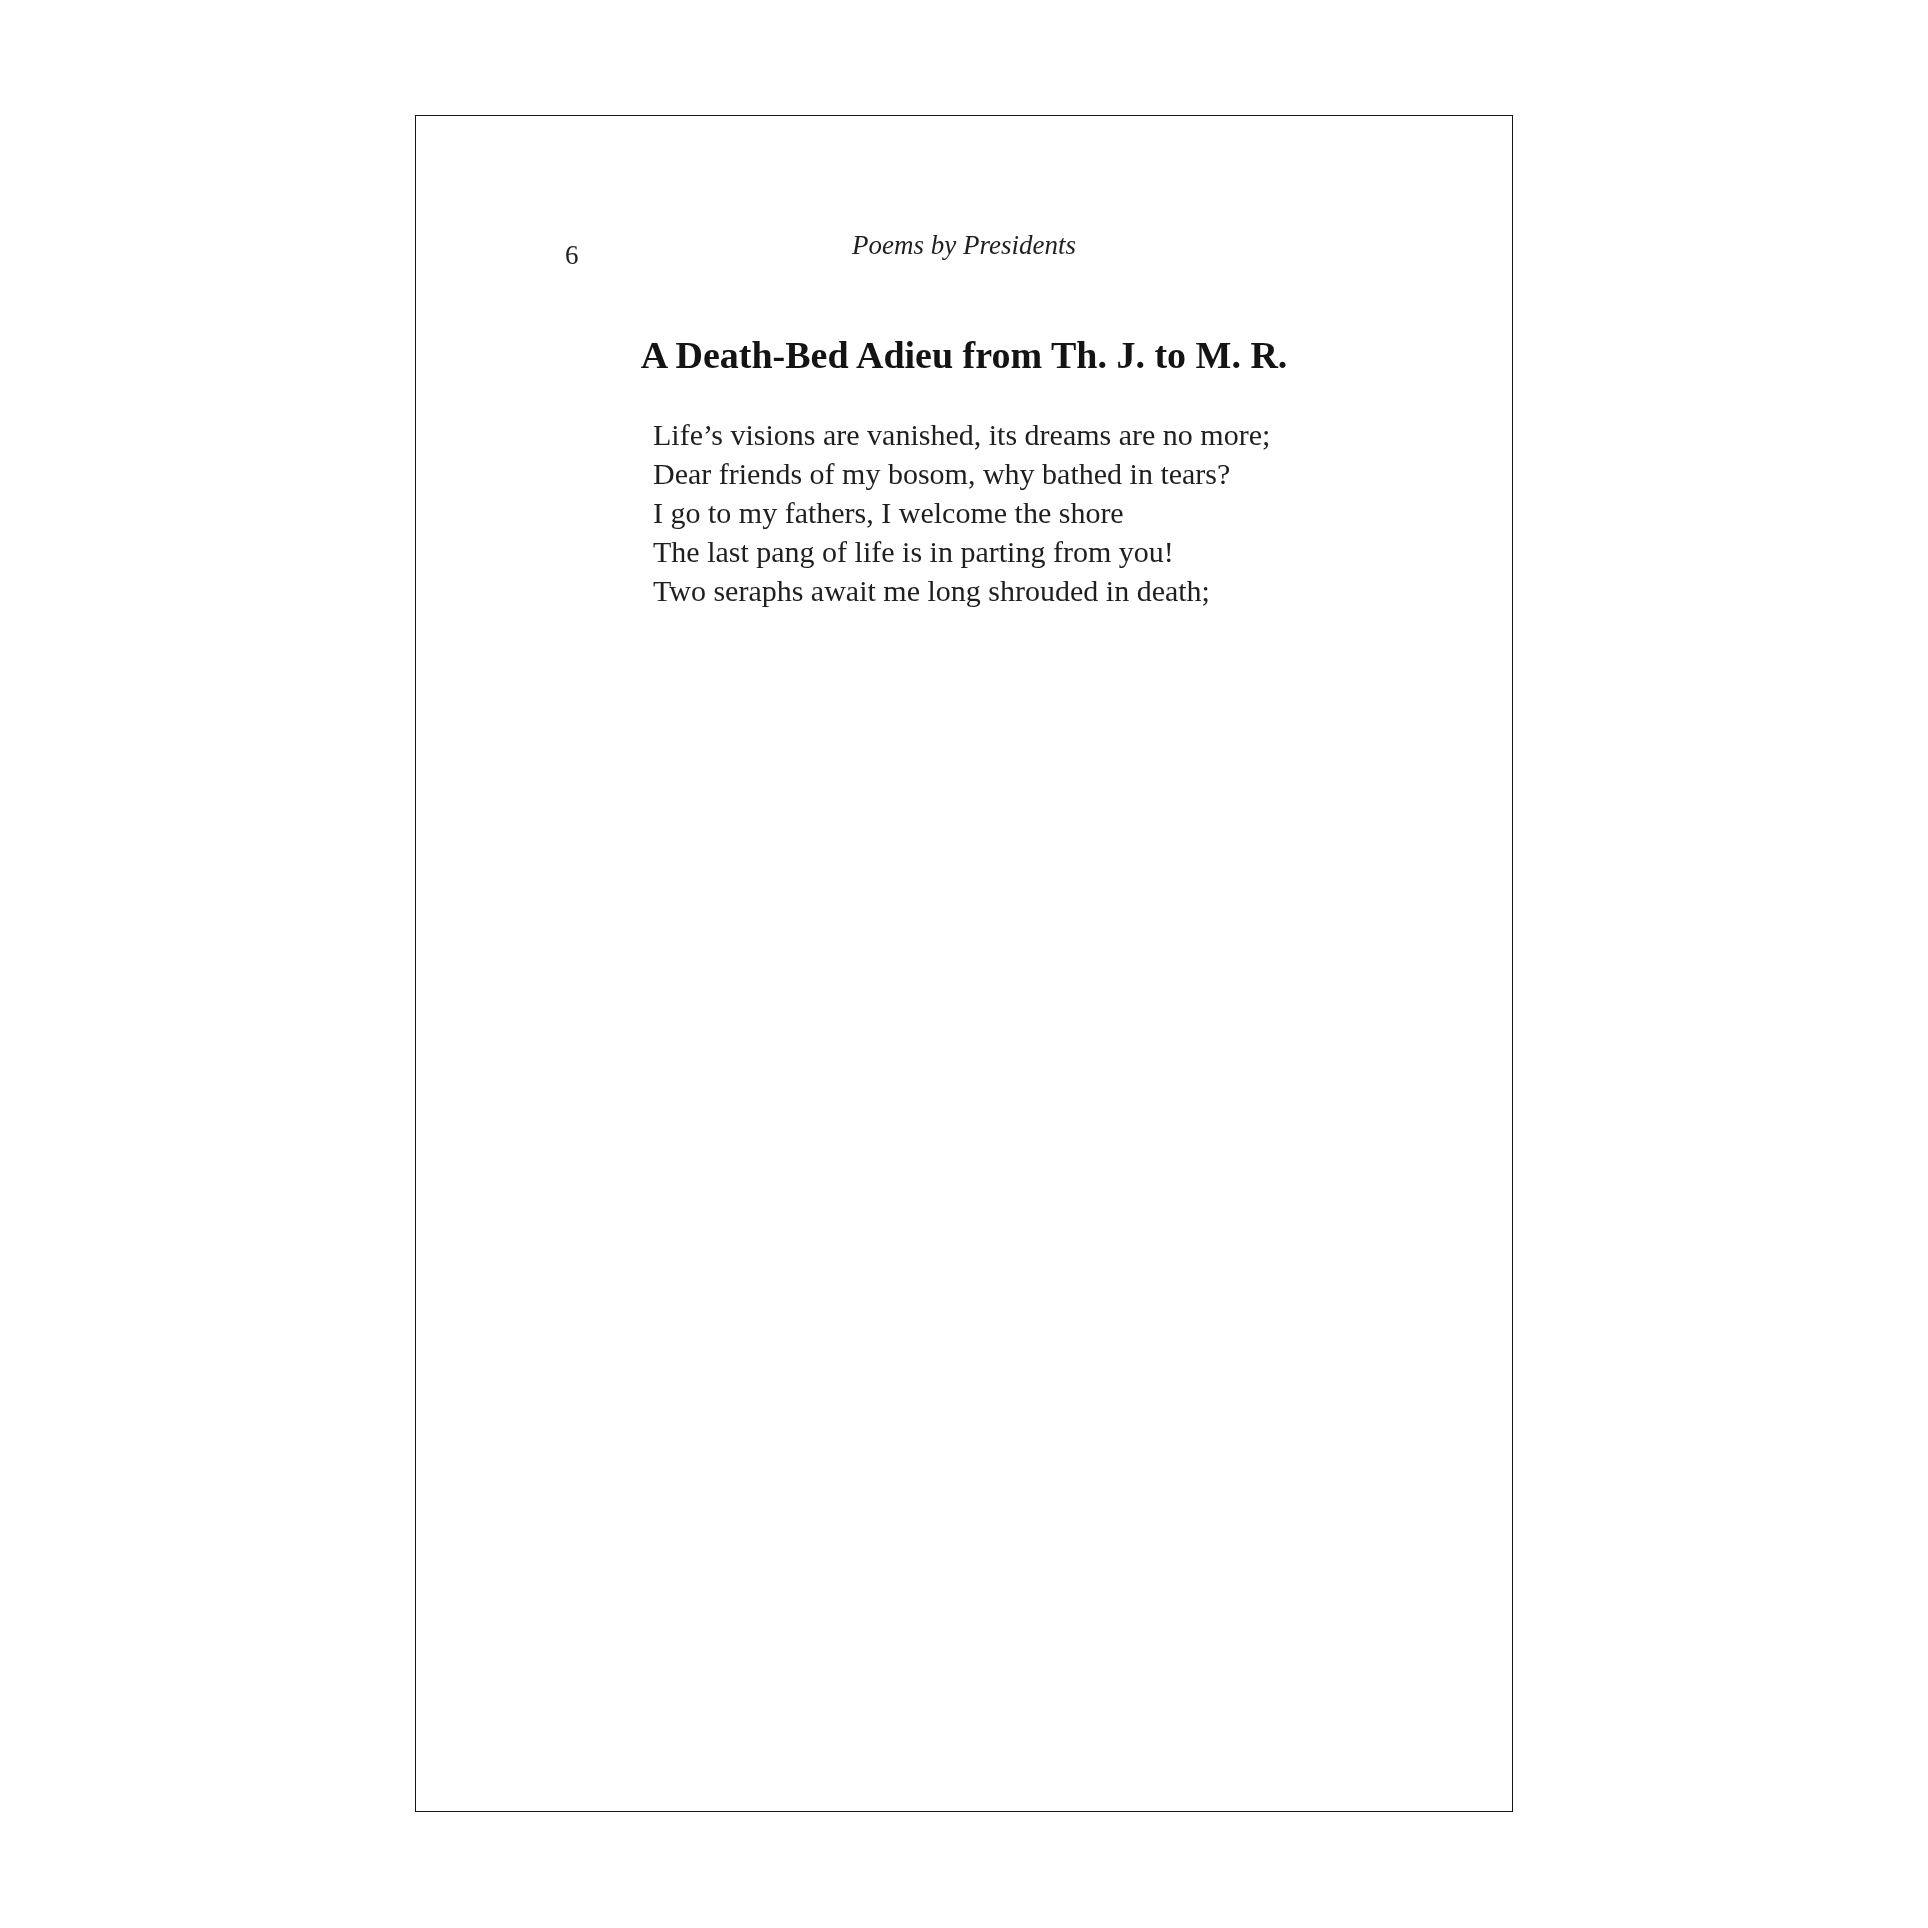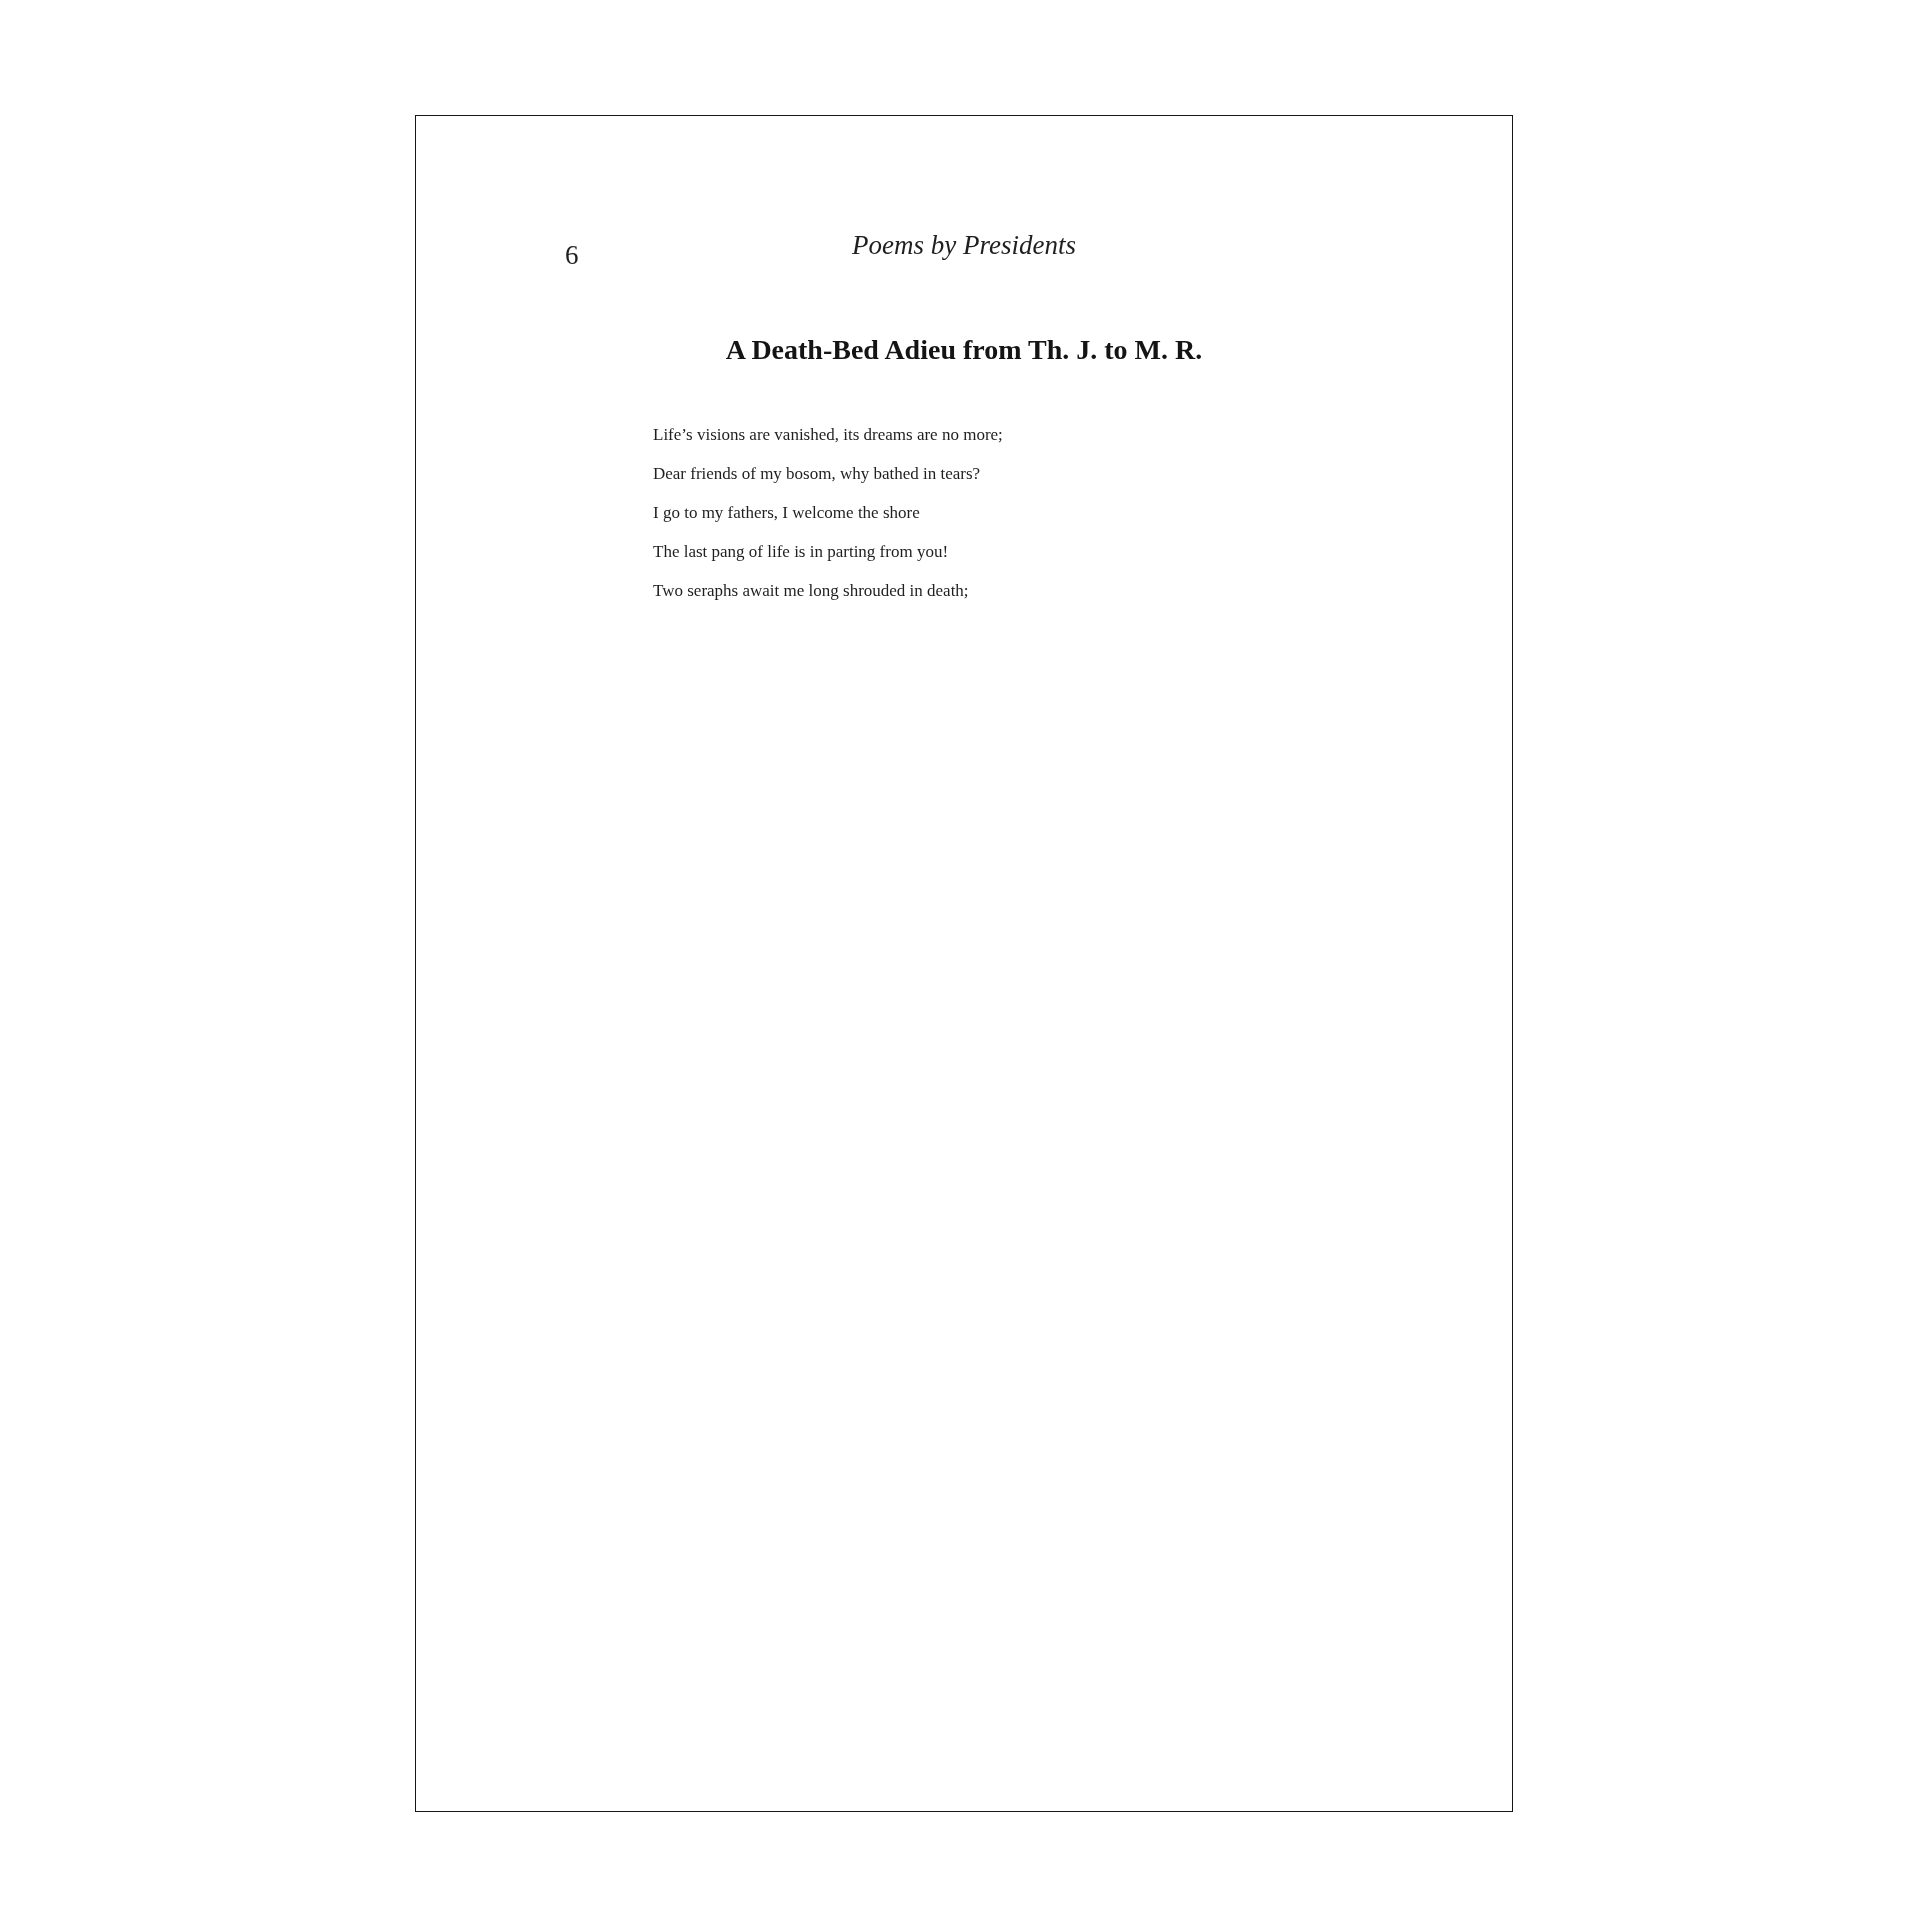--- a/index.html
+++ b/index.html
@@ -43,29 +43,29 @@
     line-height: 1.2;
     color: #1f1f1f;
   }
   .poem-title {
     position: absolute;
     left: 0;
     right: 0;
     top: 217px;
     text-align: center;
     font-weight: 700;
-    font-size: 28px;
+    font-size: 38px;
     line-height: 1.2;
     color: #141414;
   }
   .poem {
     position: absolute;
     left: 237px;
     top: 299px;
-    font-size: 17px;
+    font-size: 30px;
     line-height: 39px;
     color: #1f1f1f;
     white-space: nowrap;
   }
 </style>
 </head>
 <body>
 
 <div class="canvas">
   <div class="book-page">

